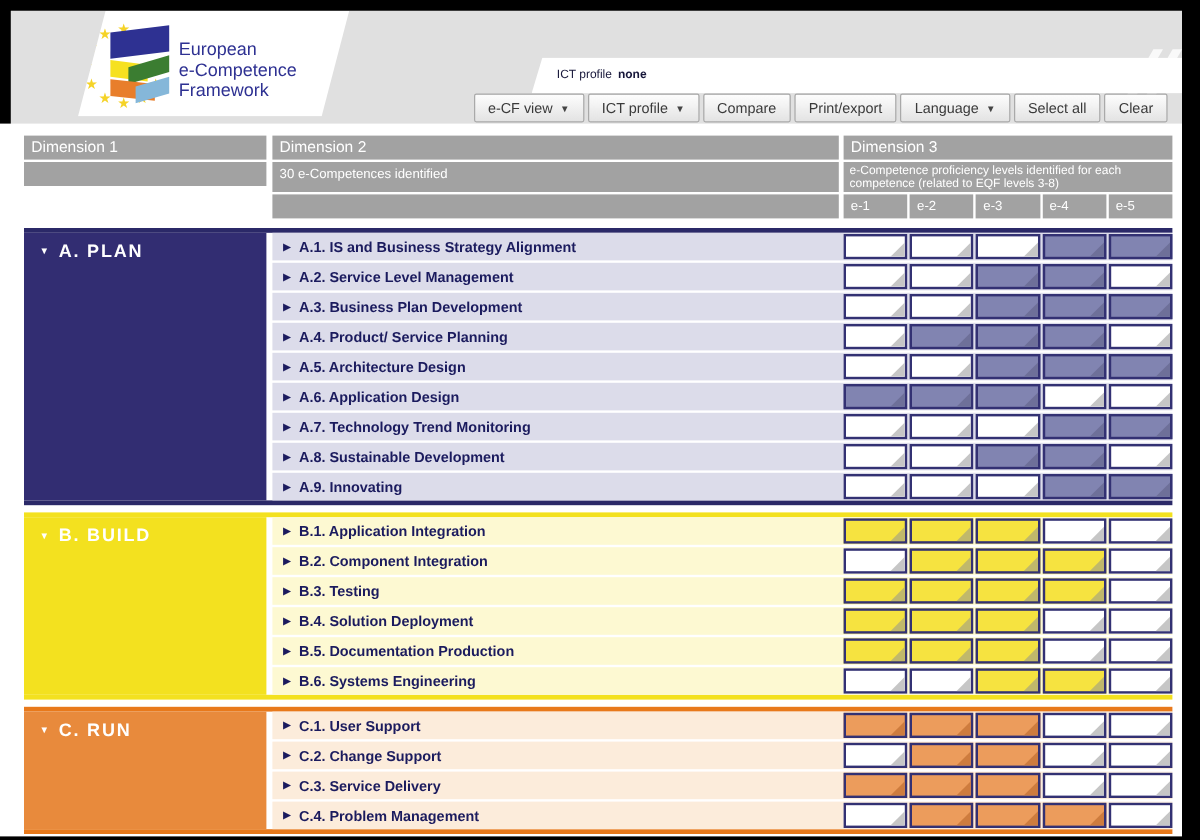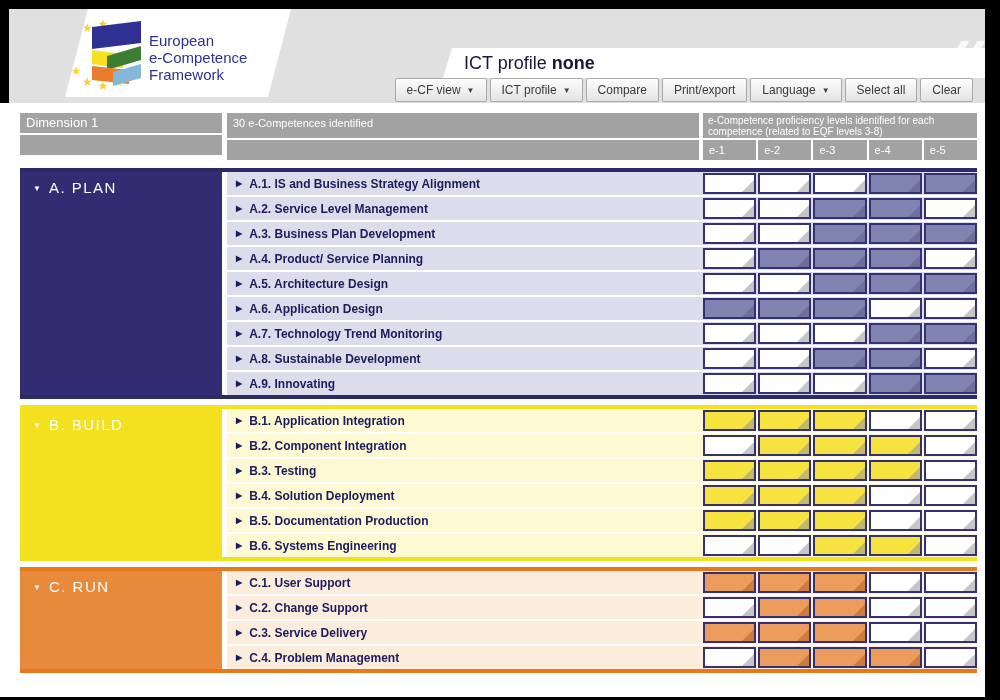--- a/index.html
+++ b/index.html
@@ -9,21 +9,21 @@
   .corner-notch{position:absolute;left:0;top:0;width:9px;height:103px;background:#000;z-index:6}
   
   .band{position:absolute;left:9px;top:0;right:0;height:94px;background:#e0e0e0}
   .slash{position:absolute;width:8px;height:56px;background:rgba(255,255,255,.8);
          transform:skewX(-30deg);top:32px}
   .slash.s1{right:16px}.slash.s2{right:32px}
   .logo-plate{position:absolute;left:56px;top:0;width:226px;height:88px;background:#fff;
               clip-path:polygon(23px 0,100% 0,calc(100% - 23px) 100%,0 100%)}
   .ict-strip{position:absolute;left:434px;top:39px;right:0;height:30px;background:#fff;
              clip-path:polygon(9px 0,100% 0,100% 100%,0 100%);
-             line-height:30px;padding-left:21px;font-size:18px;color:#17173a}
+             line-height:30px;padding-left:21px;font-size:10px;color:#17173a}
   .ict-strip b{font-weight:bold}
   .ict-strip .lbl{margin-right:5px}
   .btnrow{position:absolute;top:69px;right:12px;display:flex;gap:3px;z-index:3}
   .tbtn{height:24px;padding:0 11px;font-size:12px;color:#3a3a3a;cursor:pointer;
         background:linear-gradient(#fdfdfd,#e3e3e3);border:1px solid #a9a9a9;border-radius:2px;
         font-family:"Liberation Sans",sans-serif;display:flex;align-items:center}
   .caret{font-size:9px;margin-left:6px;color:#444}
   
   .etable{position:absolute;left:20px;top:104px;width:957px}
   .thead{display:flex}
@@ -37,21 +37,21 @@
   .hempty{height:20px}
   .lvlrow{display:flex;gap:2px}
   .lvl-h{flex:1;height:20px;line-height:20px;background:#a2a2a2;color:#fff;font-size:11px;
          padding-left:6px;box-sizing:border-box;margin-bottom:2px}
   
   .section{margin-top:6px}
   .sline{height:4px}
   .sbody{display:flex}
   .sblock{width:202px;margin-right:5px;box-sizing:border-box;padding:7px 0 0 13px;color:#fff;cursor:pointer}
   .scaret{font-size:9px;margin-right:8px;vertical-align:2px}
-  .slabel{font-size:15px;font-weight:normal;letter-spacing:1.5px}
+  .slabel{font-size:15px;font-weight:bold;letter-spacing:1.5px}
   .rows{width:750px}
   .row{height:23px;margin-bottom:2px;display:flex;cursor:pointer}
   .row:last-child{margin-bottom:0}
   .row-label{width:467px;padding-left:9px;display:flex;align-items:center;
              font-weight:bold;font-size:12px;color:#1b1b5e;box-sizing:content-box}
   .rcaret{font-size:8px;margin-right:7px}
   .row-levels{width:274px;display:flex;gap:2px;align-items:center}
   .cell{flex:1;height:21px;border:2px solid #333173;box-sizing:border-box;position:relative;
         background:var(--fill);overflow:hidden}
   .cell::after{content:"";position:absolute;right:0;bottom:0;width:0;height:0;
@@ -113,24 +113,26 @@
       <button class="tbtn">Clear</button>
     </div>
 
   <div class="etable">
     <div class="thead">
       <div class="hcol1">
         <div class="hbox htitle">Dimension 1</div>
         <div class="hbox hempty"></div>
       </div>
       <div class="hcol2">
+        <div class="hbox htitle">Dimension 2</div>
         <div class="hbox hsub">30 e-Competences identified</div>
         <div class="hbox hempty"></div>
       </div>
       <div class="hcol3">
+        <div class="hbox htitle">Dimension 3</div>
         <div class="hbox hsub3">e-Competence proficiency levels identified for each competence (related to EQF levels 3-8)</div>
         <div class="lvlrow">
             <div class="lvl-h">e-1</div>
             <div class="lvl-h">e-2</div>
             <div class="lvl-h">e-3</div>
             <div class="lvl-h">e-4</div>
             <div class="lvl-h">e-5</div>
           </div>
       </div>
     </div>

